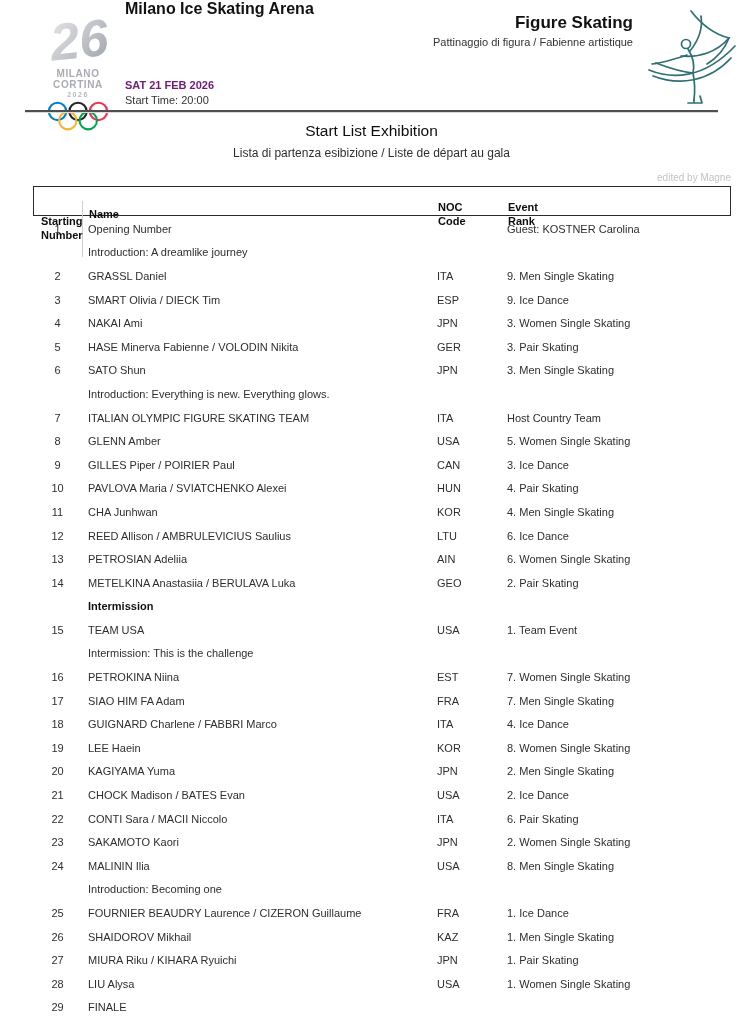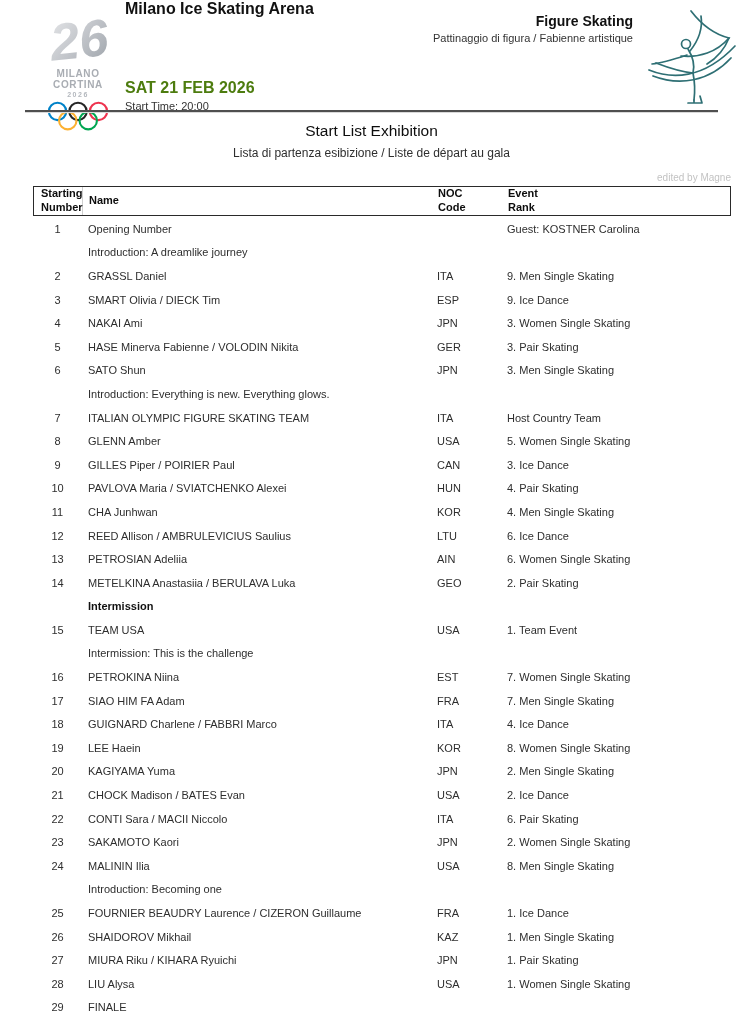--- a/index.html
+++ b/index.html
@@ -9,25 +9,25 @@
 
   
   .logo-block { position:absolute; left:30px; top:8px; width:96px; text-align:center; }
   .logo-mark { display:block; margin:0 auto; }
   .logo-line1 { font-size:10px; font-weight:bold; letter-spacing:0.6px; color:#a9adb3; margin-top:-2px; }
   .logo-line2 { font-size:7px; font-weight:bold; letter-spacing:1.5px; color:#b4b8be; margin-top:1px; }
   .rings { display:block; margin:3px auto 0; }
 
   .venue { position:absolute; left:125px; top:0; font-size:16px; font-weight:bold; color:#111; }
   .date-block { position:absolute; left:125px; top:79px; }
-  .date-line { font-size:16px; font-weight:bold; color:#4d7c0f; }
+  .date-line { font-size:11px; font-weight:bold; color:#701a75; }
   .time-line { font-size:11px; color:#333; margin-top:3px; }
 
   .event-block { position:absolute; right:110px; top:13px; text-align:right; }
-  .event-title { font-size:14px; font-weight:bold; color:#111; }
+  .event-title { font-size:17px; font-weight:bold; color:#111; }
   .event-sub { font-size:11px; color:#333; margin-top:3px; }
 
   .skater { position:absolute; left:645px; top:8px; }
 
   .rule { position:absolute; left:25px; top:110px; width:693px; height:3px;
           border-top:2px solid #4f4f4f; border-bottom:1px solid #d9d9d9; }
 
   
   .doc-title { position:absolute; left:0; top:122px; width:100%; text-align:center;
                font-size:15.5px; font-weight:normal; color:#0d0d0d; }
@@ -35,21 +35,21 @@
                   font-size:12px; color:#2e2e2e; }
   .watermark { position:absolute; right:12px; top:172px; font-size:10px; color:#c3c3c3; }
 
   
   .thead { position:absolute; left:33px; top:186px; width:698px; height:30px;
            border:1.5px solid #2a2a2a; display:grid;
            grid-template-columns:49px 355px 70px 1fr; align-items:center;
            font-size:11px; font-weight:bold; color:#0d0d0d; background:#fff; }
   .th { line-height:1.25; white-space:nowrap; }
   .th.col-num { padding-left:7px; border-right:1px solid #cfcfcf; height:100%;
-                display:flex; flex-direction:column; justify-content:center; }
+                display:flex; flex-direction:column; justify-content:center;margin-top:28px; }
   .th.col-name { padding-left:6px; }
   .th.col-noc, .th.col-rank { display:flex; flex-direction:column; justify-content:center; }
 
   .tbody { position:absolute; left:33px; top:217px; width:698px; }
   .trow { display:grid; grid-template-columns:49px 355px 70px 1fr; height:23.6px;
           align-items:center; font-size:11px; color:#2e2e2e; white-space:nowrap; }
   .c-num { text-align:center; }
   .c-name { padding-left:6px; }
   .trow.intermission .c-name { font-weight:bold; color:#111; }
 </style>

